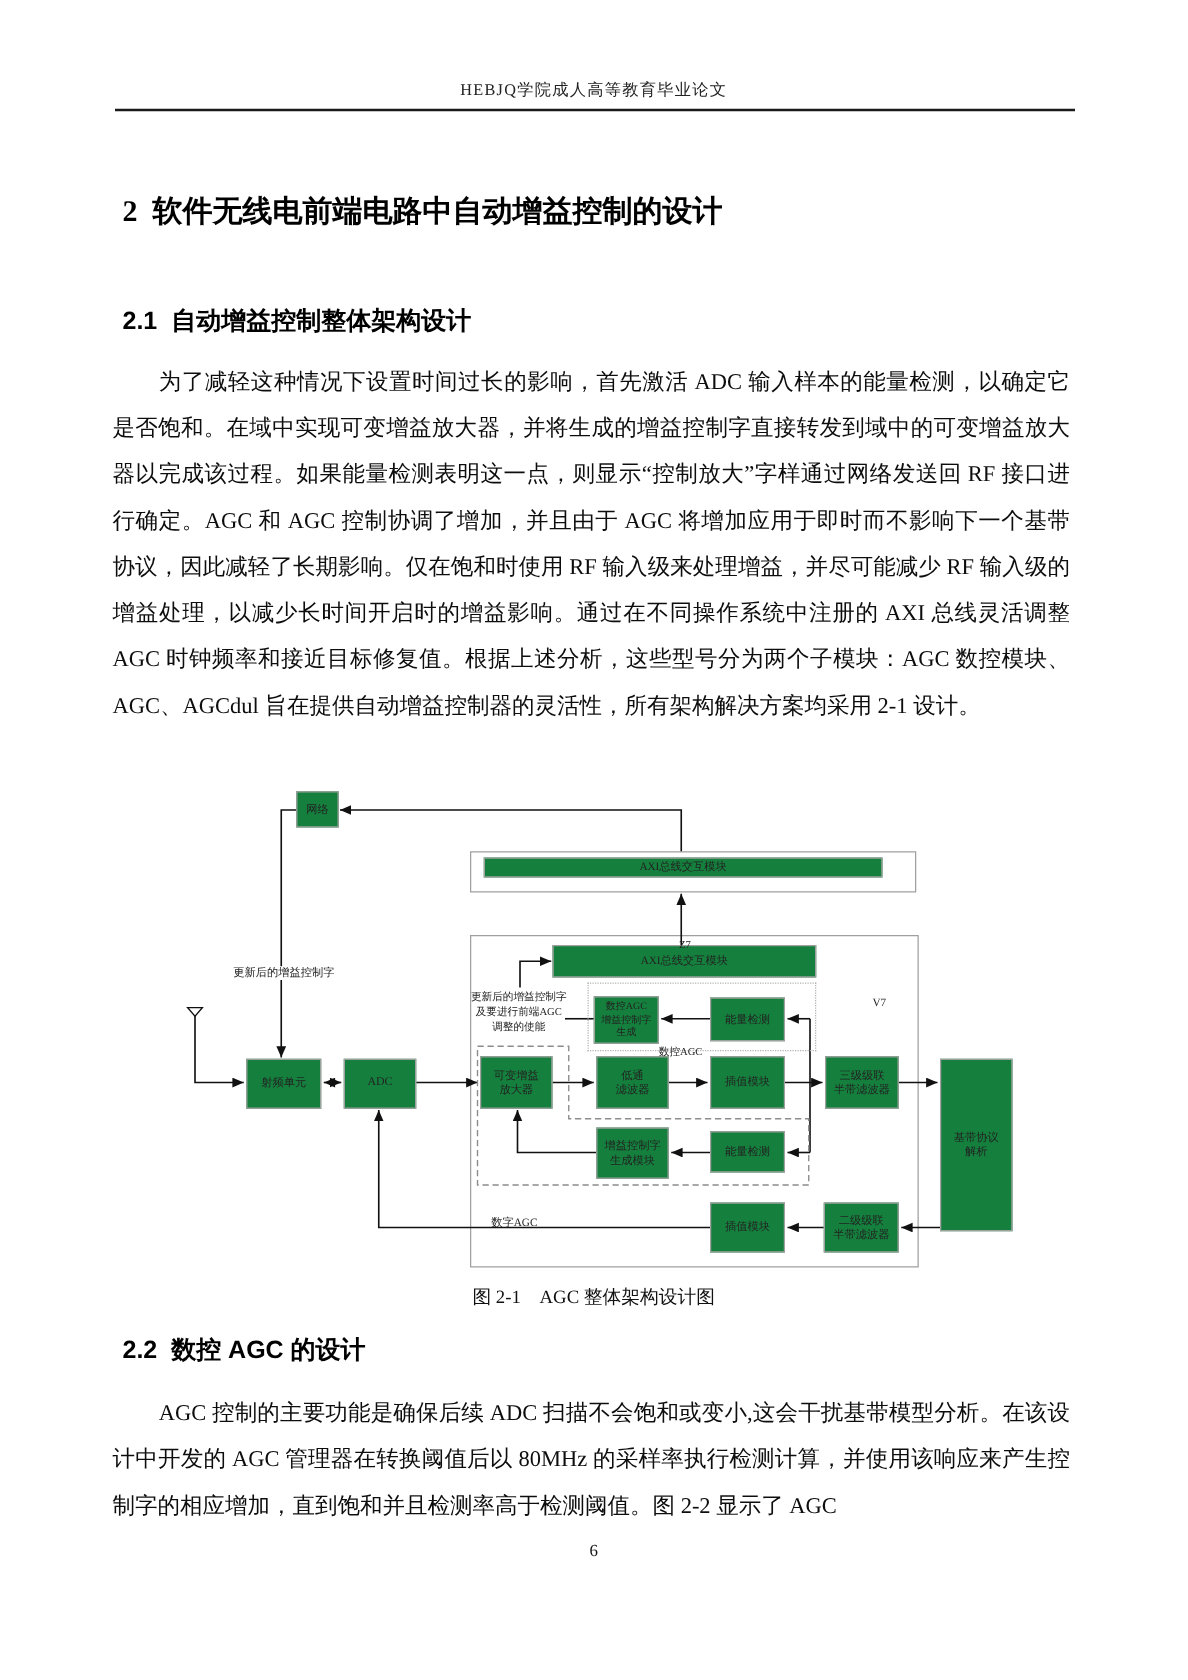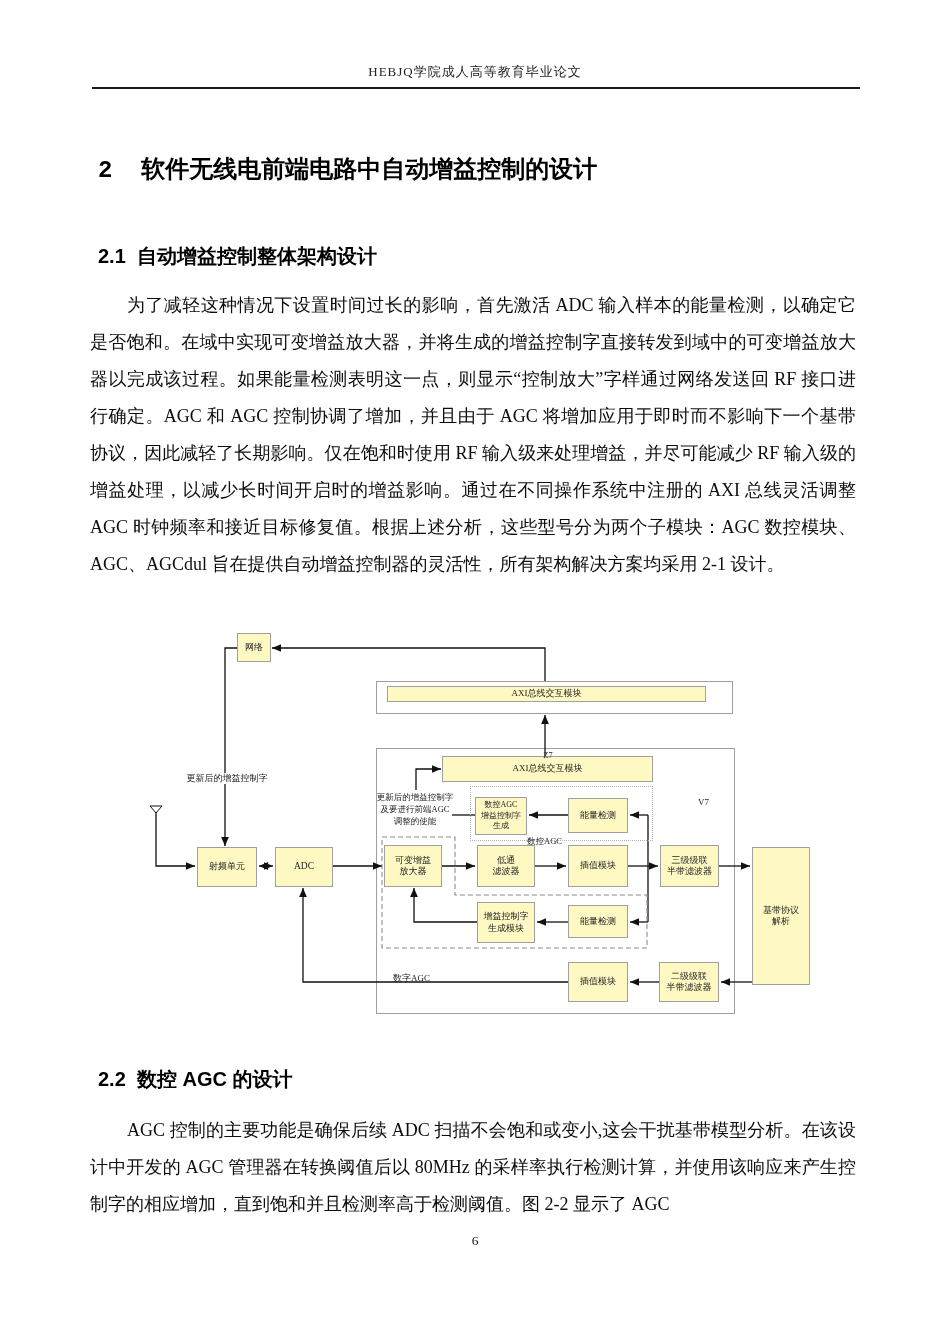--- a/index.html
+++ b/index.html
@@ -3,34 +3,34 @@
 <meta charset="utf-8">
 <style>
   html,body{margin:0;padding:0;background:#ffffff;}
   .page{
     position:relative;width:950px;height:1344px;margin:0 auto;background:#fff;
     font-family:"Liberation Serif","DejaVu Serif",serif;color:#111;overflow:hidden;padding-left:48px;
   }
   .abs{position:absolute;}
   .hdr{top:63px;left:0;width:950px;text-align:center;font-size:13px;letter-spacing:1px;color:#222;}
   .hdr-rule{top:87px;left:92px;width:768px;height:2px;background:#1a1a1a;}
-  .h1{left:98px;top:153px;font-family:Liberation Mono, monospace;
+  .h1{left:98px;top:153px;font-family:Liberation Serif, serif;
       font-weight:bold;font-size:24px;white-space:pre-wrap;color:#000;}
   .h2{left:98px;font-family:"Liberation Sans","DejaVu Sans",sans-serif;
       font-weight:bold;font-size:20px;white-space:pre-wrap;color:#000;}
   .body-p{left:90px;width:766px;font-size:18px;line-height:37px;text-align:justify;
       text-indent:37px;white-space:pre-wrap;color:#0d0d0d;}
   .caption{top:1028px;left:0;width:950px;text-align:center;font-size:15px;white-space:pre-wrap;color:#111;}
   .pagenum{top:1233px;left:0;width:950px;text-align:center;font-size:13.5px;color:#111;}
 
   
   .fig{position:absolute;left:0;top:0;width:950px;height:1344px;pointer-events:none;}
   .region{position:absolute;border:1px solid #a0a0a0;background:transparent;box-sizing:border-box;z-index:0;}
   svg.lines{position:absolute;left:0;top:600px;z-index:1;}
-  .dbox{position:absolute;box-sizing:border-box;background:#fef9c3;border:1px solid #a0a0a0;
+  .dbox{position:absolute;box-sizing:border-box;background:#15803d;border:1px solid #a0a0a0;
     display:flex;flex-direction:column;align-items:center;justify-content:center;
     font-size:9px;line-height:11.5px;text-align:center;color:#222;z-index:2;
     font-family:"Liberation Serif","DejaVu Serif",serif;}
   .dotted{position:absolute;border:1px dotted #b3b3b3;box-sizing:border-box;background:transparent;z-index:1;}
   .dlabel{position:absolute;font-size:9px;line-height:11px;color:#222;z-index:3;
     font-family:"Liberation Serif","DejaVu Serif",serif;margin-top:48px;}
   .dlabel.bg{background:#fff;padding:0 2px;}
   .note3{position:absolute;width:80px;text-align:center;font-size:8.5px;line-height:12px;color:#222;z-index:3;}
 </style>
 </head>
@@ -178,17 +178,18 @@
 
     <div class="dbox" style="left:568px;top:962px;width:60px;height:40px">
       <span>插值模块</span>
     </div>
     <div class="dbox" style="left:659px;top:962px;width:60px;height:40px">
       <span>二级级联</span>
       <span>半带滤波器</span>
     </div>
   </div>
 
+  <div class="abs caption">图 2-1    AGC 整体架构设计图</div>
   <div class="abs h2" style="top:1066px">2.2  数控 AGC 的设计</div>
   <div class="abs body-p" style="top:1112px">AGC 控制的主要功能是确保后续 ADC 扫描不会饱和或变小,这会干扰基带模型分析。在该设计中开发的 AGC 管理器在转换阈值后以 80MHz 的采样率执行检测计算，并使用该响应来产生控制字的相应增加，直到饱和并且检测率高于检测阈值。图 2-2 显示了 AGC</div>
 
   <div class="abs pagenum">6</div>
 </div>
 
 </body></html>

